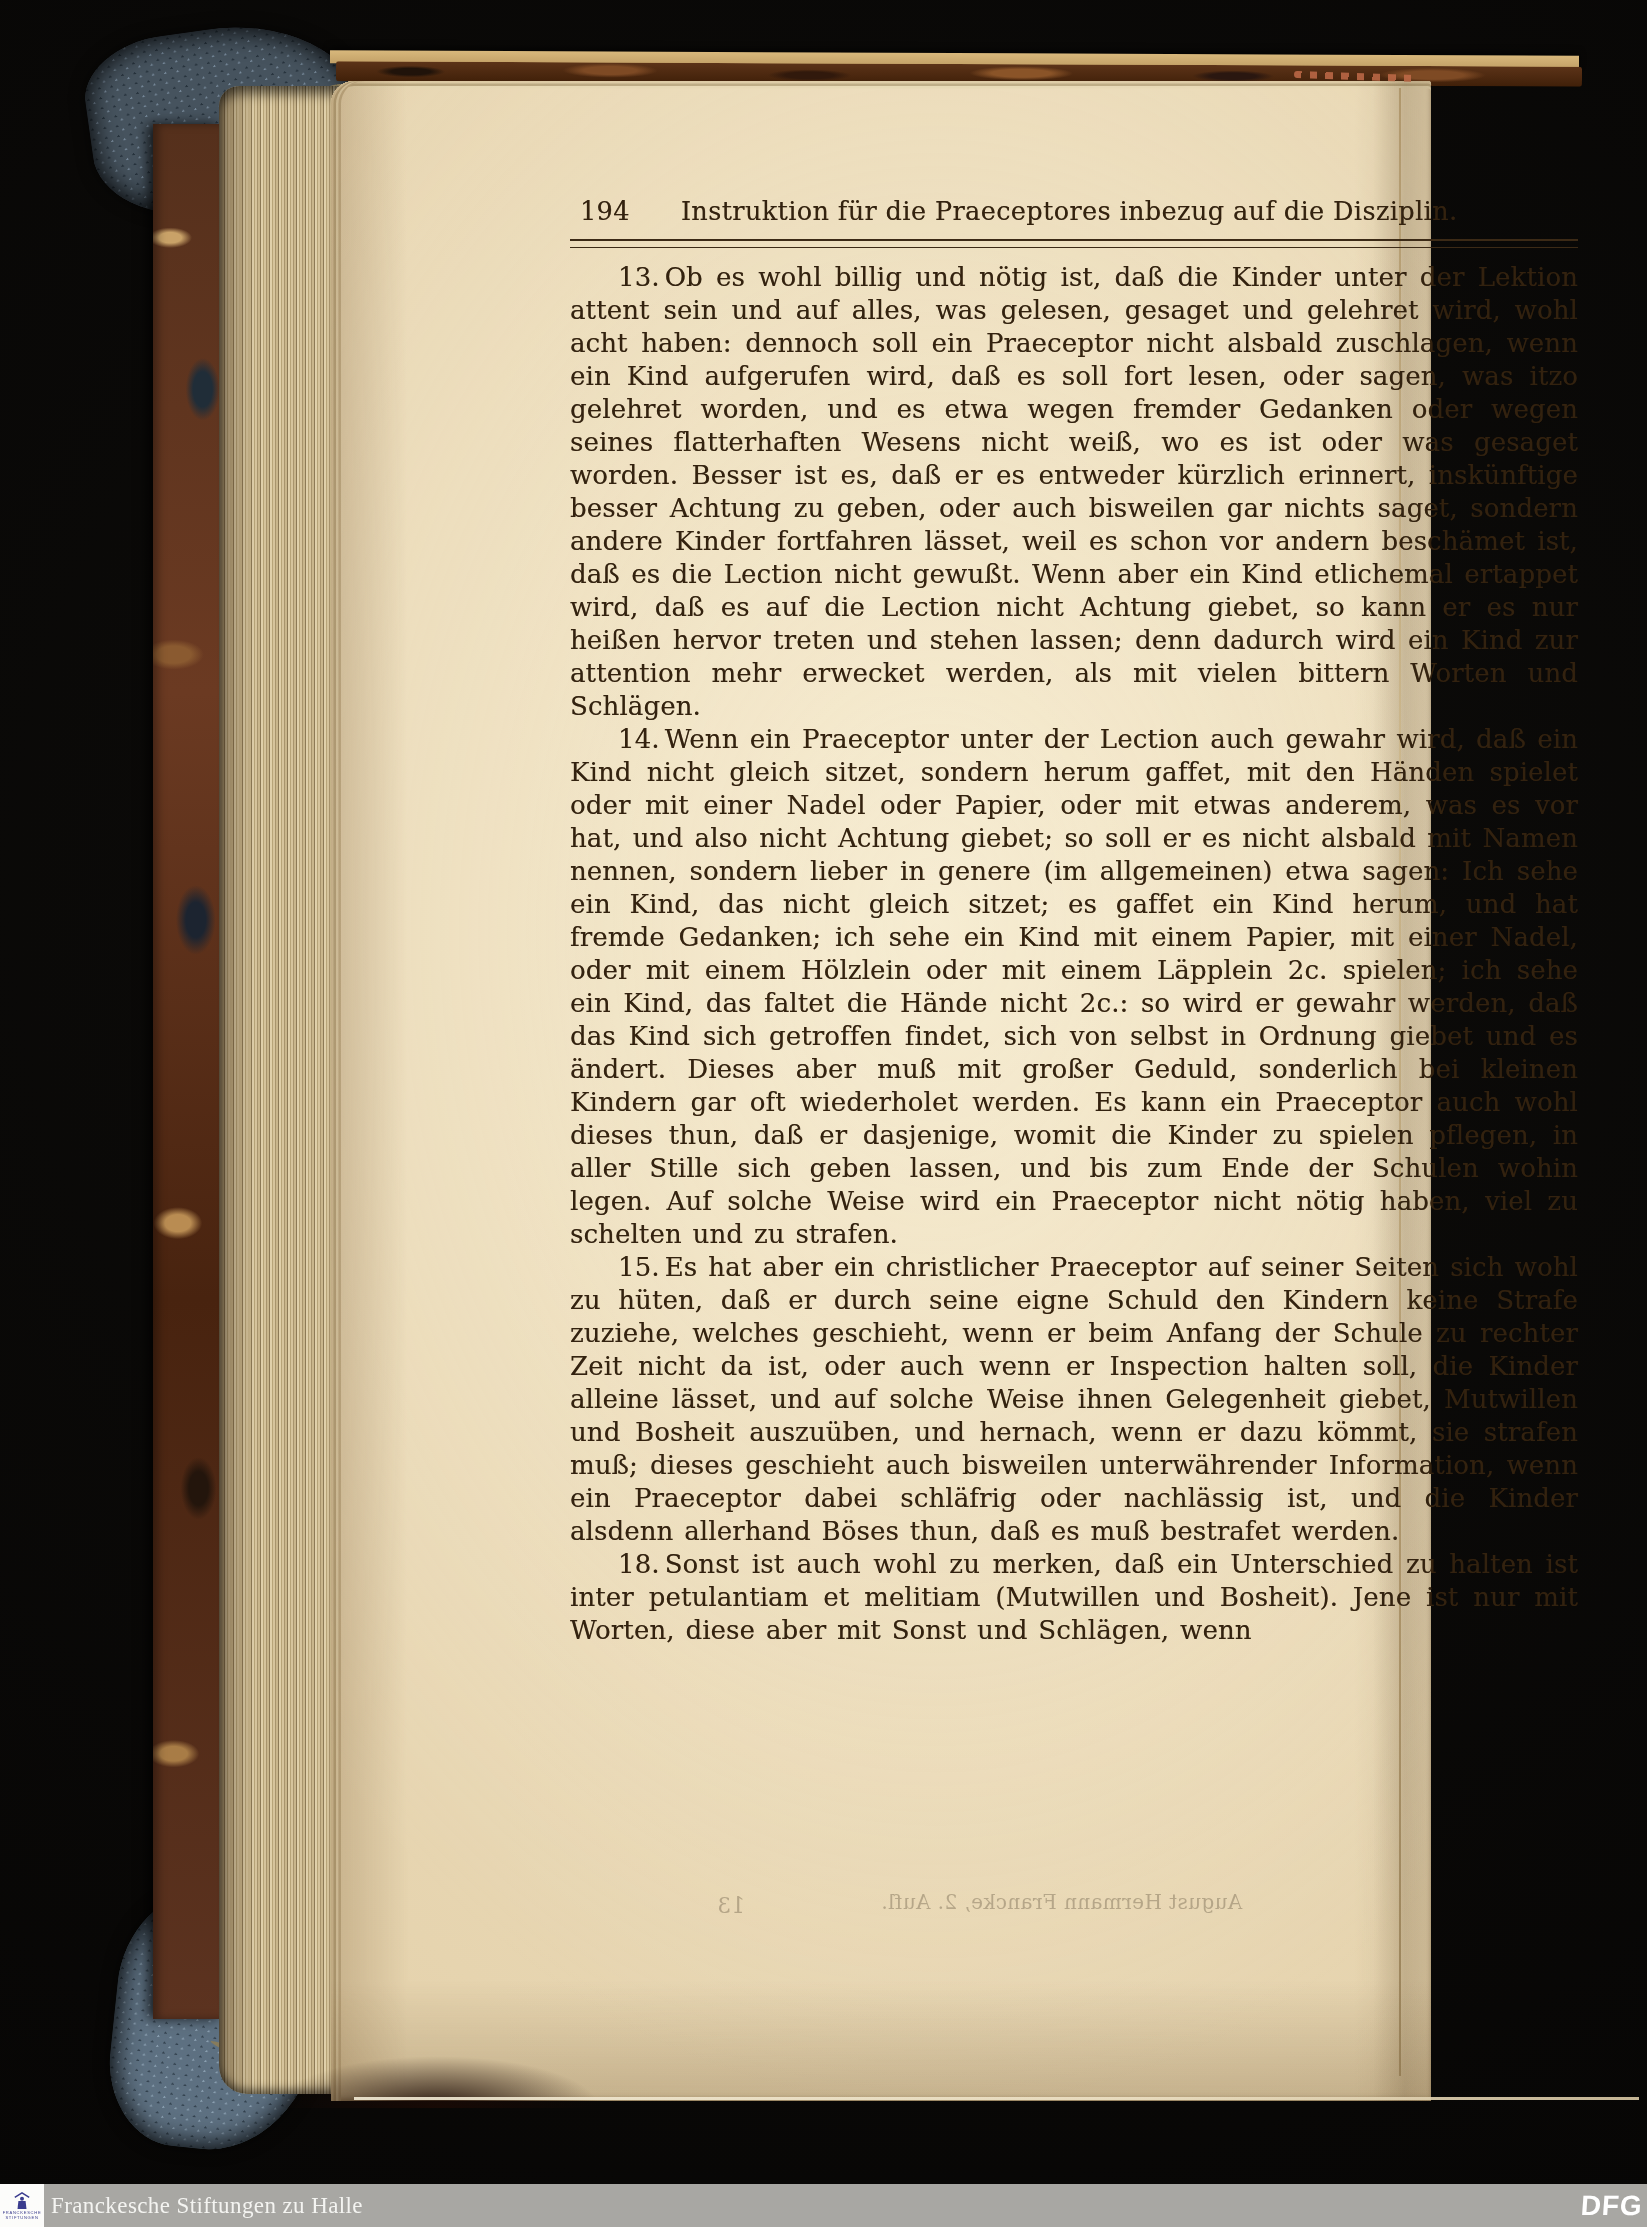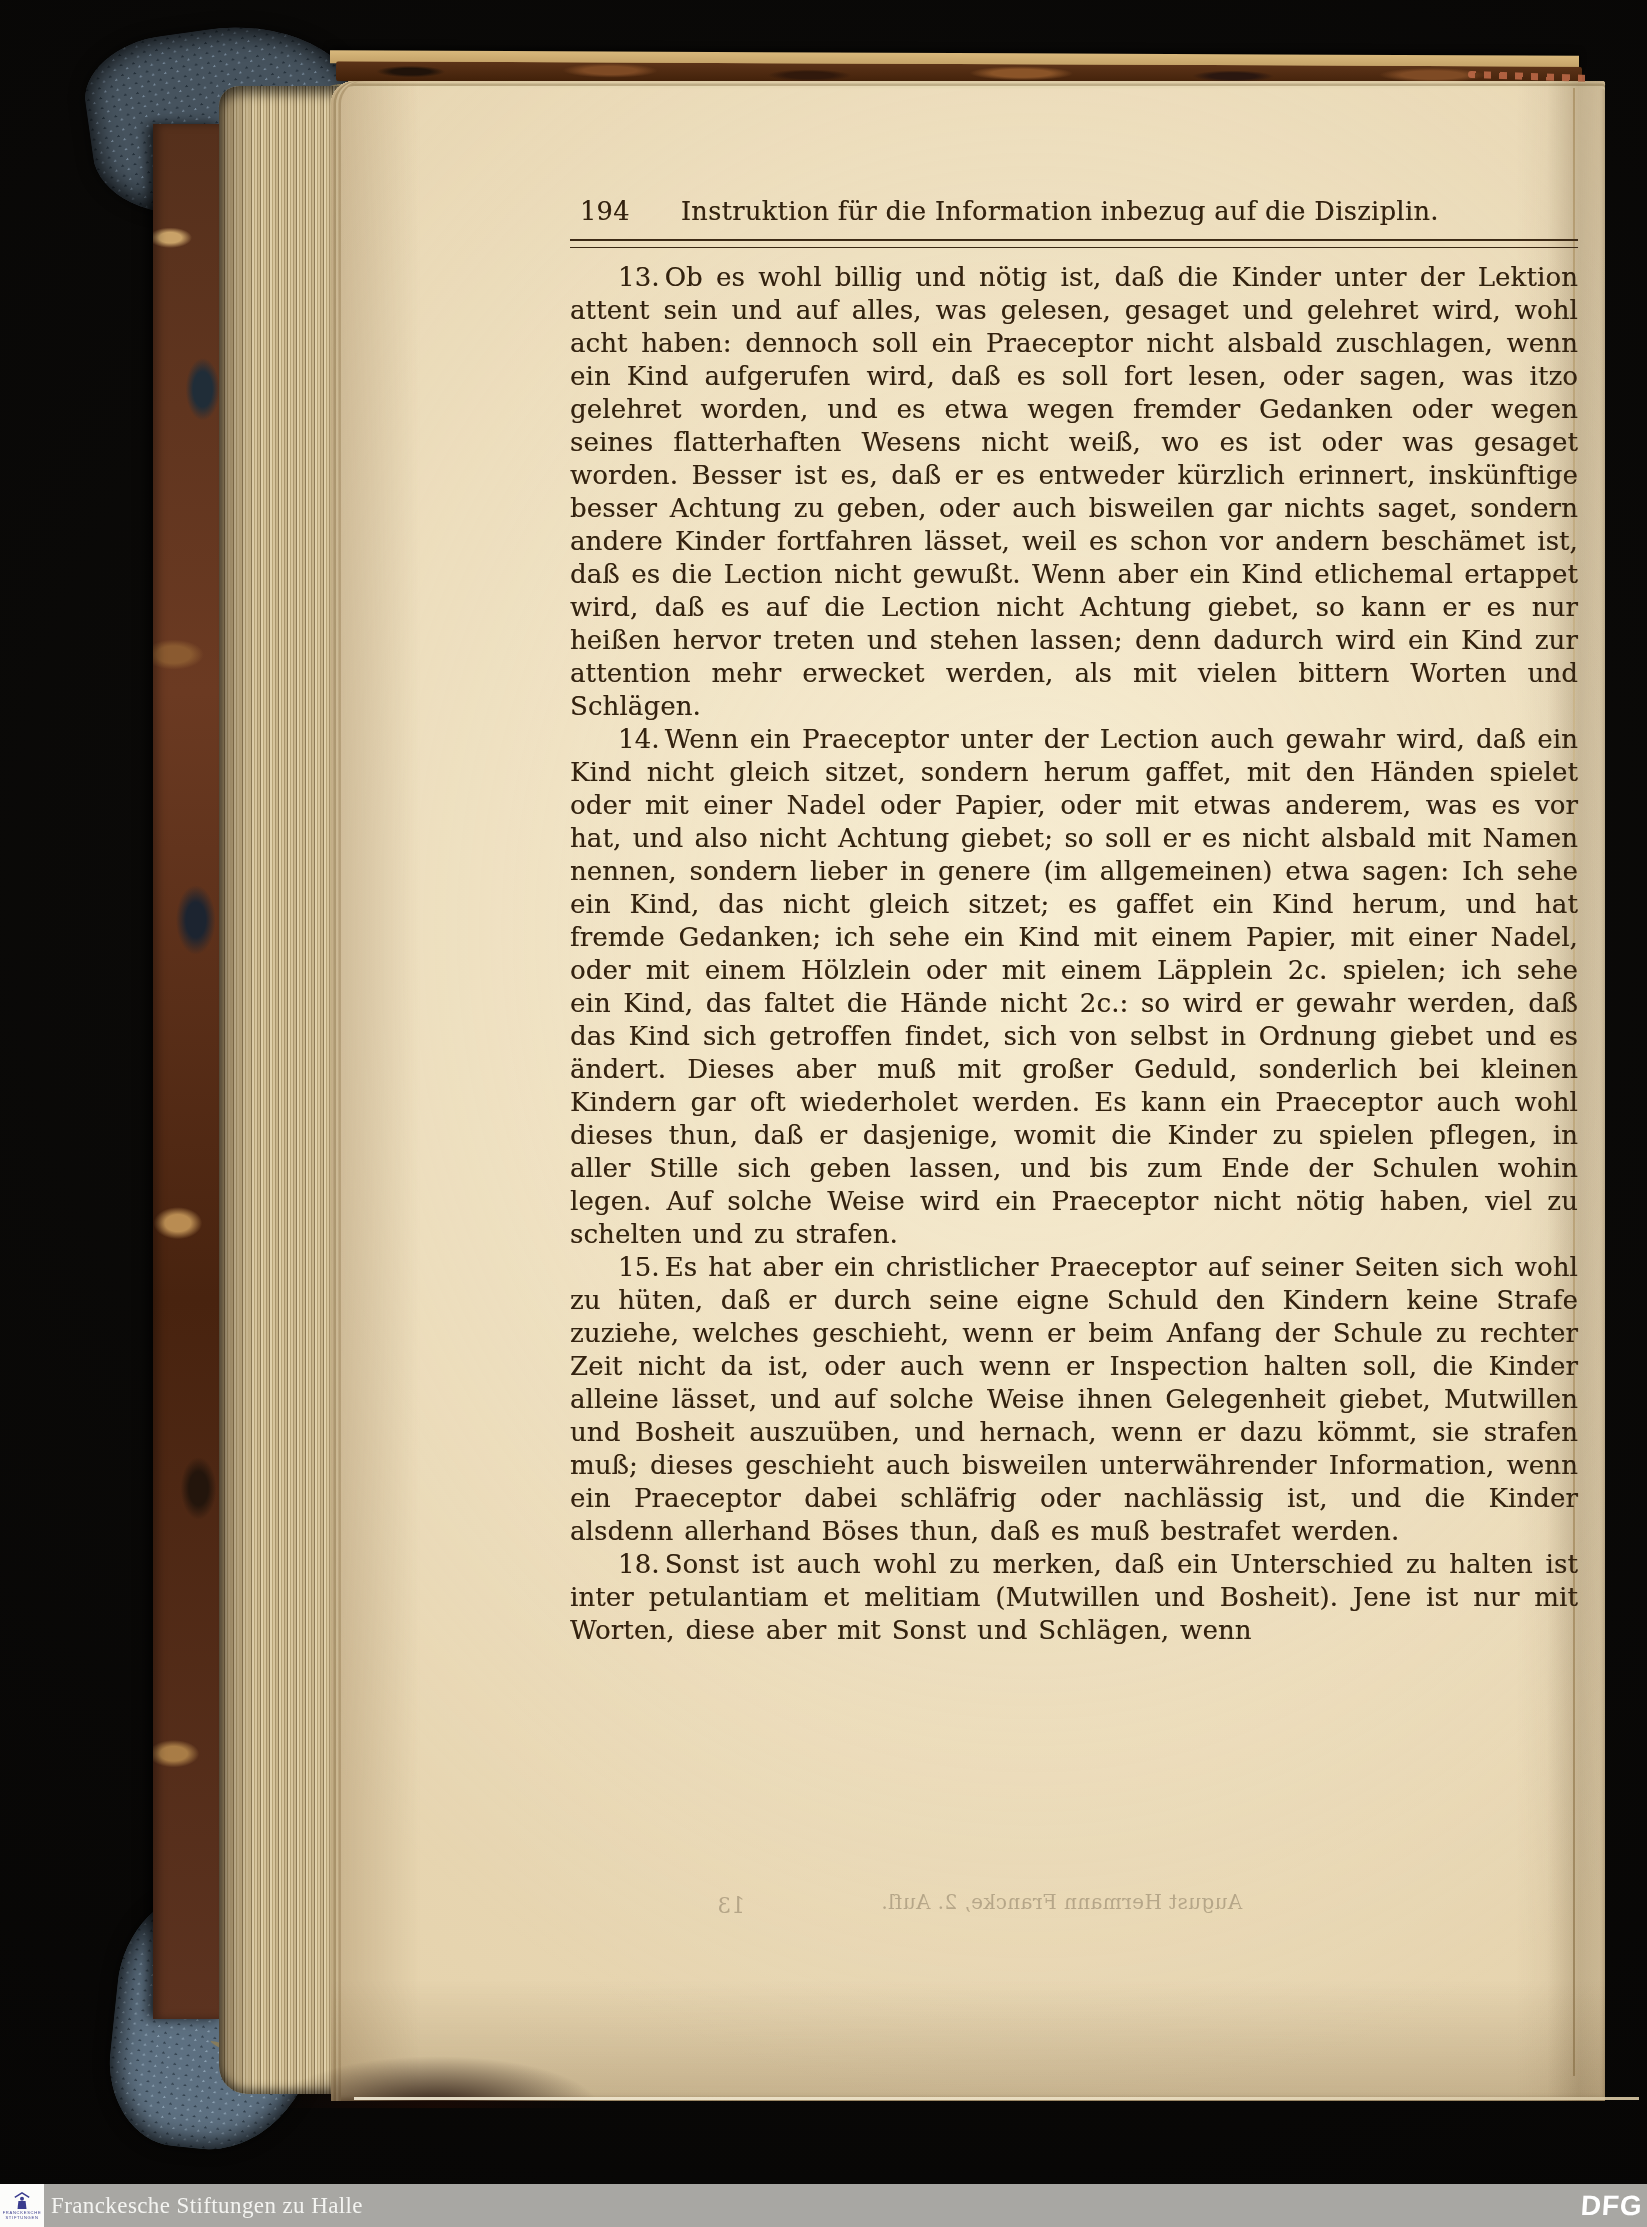--- a/index.html
+++ b/index.html
@@ -61,21 +61,21 @@
       radial-gradient(ellipse 49px 8.2px at 6% 50%, #20130a 0 40%, transparent 70%),
       radial-gradient(ellipse 66px 10px at 22% 40%, #7e4a24 0 40%, transparent 72%),
       radial-gradient(ellipse 58px 8.2px at 38% 60%, #31190c 0 42%, transparent 72%),
       radial-gradient(ellipse 74px 10px at 55% 45%, #8a5428 0 40%, transparent 70%),
       radial-gradient(ellipse 58px 8.2px at 72% 55%, #2a1710 0 40%, transparent 70%),
       radial-gradient(ellipse 74px 10px at 88% 45%, #7e4a24 0 42%, transparent 72%),
       linear-gradient(180deg,#5c3318,#402009);
     transform:rotate(.25deg);border-radius:2.5px;}
 
   
-  .book-page{position:absolute;left:331px;top:81px;width:1274px;height:2020px;
+  .book-page{position:absolute;left:331px;top:81px;width:1100px;height:2020px;
     background:
       radial-gradient(110% 80% at 55% 40%, #f2e5c6 0%, #ead9b6 55%, #e2cfa8 100%);
     border-radius:23px 3.3px 0 0;
     box-shadow:
       inset 2.5px 0 0 #dcc9a2, inset 5px 0 0 #b9a67e, inset 7.4px 0 0 #e6d7b2,
       inset 10px 0 0 #c4b089, inset 0 2.5px 0 #dcc9a2, inset 0 5px 0 #b9a67e,
       inset 0 7.4px 0 #e6d7b2, inset 0 -2.5px 5px rgba(90,70,40,.5);}
   .page-vignette{position:absolute;inset:0;pointer-events:none;border-radius:23px 3.3px 0 0;
     background:
       linear-gradient(90deg, rgba(130,100,60,.30), rgba(130,100,60,0) 7%, rgba(130,100,60,0) 93%, rgba(110,85,50,.16)),
@@ -145,21 +145,21 @@
   <div class="book-page">
     <div class="page-vignette"></div>
     <div class="stitching"></div>
     <div class="gutter-shade"></div>
     <div class="gutter-fold"></div>
     <div class="corner-shadow-bottom"></div>
 
     <div class="text-block">
       <div class="page-header">
         <span class="pagenum">194</span>
-        <span class="running-title">Instruktion für die Information inbezug auf die Disziplin.</span>
+        <span class="running-title">Instruktion für die Praeceptores inbezug auf die Disziplin.</span>
       </div>
       <div class="header-rule"></div>
 
       <div class="body-copy">
         <p><span class="para-label">13.</span><span>Ob es wohl billig und nötig ist, daß die Kinder unter der Lektion attent sein und auf alles, was gelesen, gesaget und gelehret wird, wohl acht haben: dennoch soll ein Praeceptor nicht alsbald zuschlagen, wenn ein Kind aufgerufen wird, daß es soll fort lesen, oder sagen, was itzo gelehret worden, und es etwa wegen fremder Gedanken oder wegen seines flatterhaften Wesens nicht weiß, wo es ist oder was gesaget worden. Besser ist es, daß er es entweder kürzlich erinnert, inskünftige besser Achtung zu geben, oder auch bisweilen gar nichts saget, sondern andere Kinder fortfahren lässet, weil es schon vor andern beschämet ist, daß es die Lection nicht gewußt. Wenn aber ein Kind etlichemal ertappet wird, daß es auf die Lection nicht Achtung giebet, so kann er es nur heißen hervor treten und stehen lassen; denn dadurch wird ein Kind zur attention mehr erwecket werden, als mit vielen bittern Worten und Schlägen.</span></p>
         <p><span class="para-label">14.</span><span>Wenn ein Praeceptor unter der Lection auch gewahr wird, daß ein Kind nicht gleich sitzet, sondern herum gaffet, mit den Händen spielet oder mit einer Nadel oder Papier, oder mit etwas anderem, was es vor hat, und also nicht Achtung giebet; so soll er es nicht alsbald mit Namen nennen, sondern lieber in genere (im allgemeinen) etwa sagen: Ich sehe ein Kind, das nicht gleich sitzet; es gaffet ein Kind herum, und hat fremde Gedanken; ich sehe ein Kind mit einem Papier, mit einer Nadel, oder mit einem Hölzlein oder mit einem Läpplein 2c. spielen; ich sehe ein Kind, das faltet die Hände nicht 2c.: so wird er gewahr werden, daß das Kind sich getroffen findet, sich von selbst in Ordnung giebet und es ändert. Dieses aber muß mit großer Geduld, sonderlich bei kleinen Kindern gar oft wiederholet werden. Es kann ein Praeceptor auch wohl dieses thun, daß er dasjenige, womit die Kinder zu spielen pflegen, in aller Stille sich geben lassen, und bis zum Ende der Schulen wohin legen. Auf solche Weise wird ein Praeceptor nicht nötig haben, viel zu schelten und zu strafen.</span></p>
         <p><span class="para-label">15.</span><span>Es hat aber ein christlicher Praeceptor auf seiner Seiten sich wohl zu hüten, daß er durch seine eigne Schuld den Kindern keine Strafe zuziehe, welches geschieht, wenn er beim Anfang der Schule zu rechter Zeit nicht da ist, oder auch wenn er Inspection halten soll, die Kinder alleine lässet, und auf solche Weise ihnen Gelegenheit giebet, Mutwillen und Bosheit auszuüben, und hernach, wenn er dazu kömmt, sie strafen muß; dieses geschieht auch bisweilen unterwährender Information, wenn ein Praeceptor dabei schläfrig oder nachlässig ist, und die Kinder alsdenn allerhand Böses thun, daß es muß bestrafet werden.</span></p>
         <p><span class="para-label">18.</span><span>Sonst ist auch wohl zu merken, daß ein Unterschied zu halten ist inter petulantiam et melitiam (Mutwillen und Bosheit). Jene ist nur mit Worten, diese aber mit Sonst und Schlägen, wenn</span></p>
       </div>
     </div>

